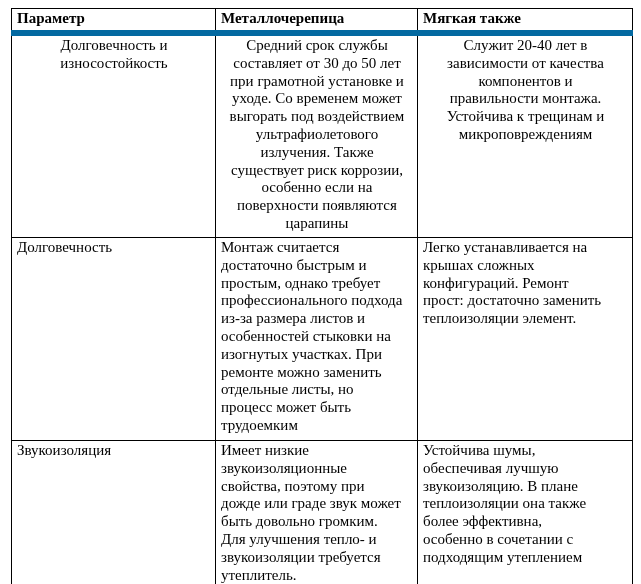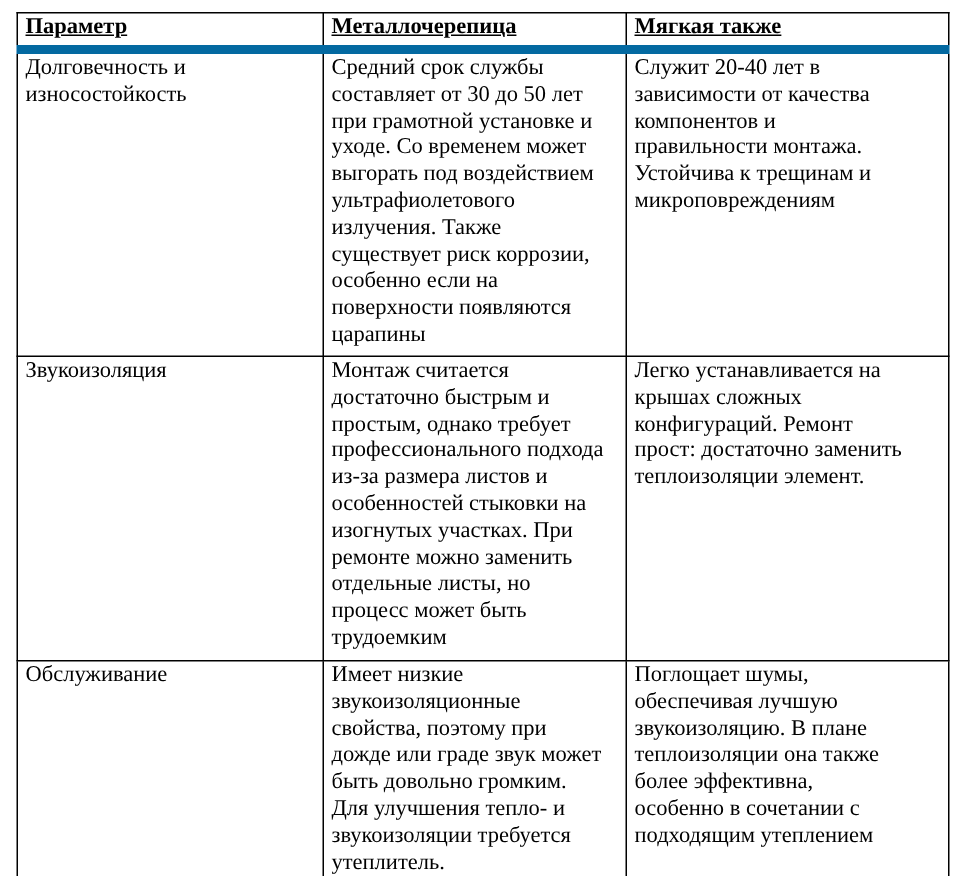--- a/index.html
+++ b/index.html
@@ -31,23 +31,22 @@
     padding: 1px 4px 0 5px;
     font-size: 15px;
     line-height: 17.8px;
     white-space: pre-line;
     overflow: hidden;
   }
   table.cmp th {
     font-weight: bold;
     height: 20px;
     border-bottom: 6px solid #0369a1;
-    text-decoration: underline;
   }
-  tr.row-durability td { height: 200px; }
+  tr.row-durability td { height: 200px; text-align: center; }
   tr.row-maintenance td { height: 201px; }
   tr.row-soundproofing td { height: 139px; }
   tr.row-partial td { height: 40px; border-bottom: none; }
   col.c-param { width: 204px; }
   col.c-metal { width: 202px; }
   col.c-soft  { width: 215px; }
 </style>
 </head>
 <body>
 
@@ -80,49 +79,49 @@
 поверхности появляются
 царапины</td>
       <td>Служит 20-40 лет в
 зависимости от качества
 компонентов и
 правильности монтажа.
 Устойчива к трещинам и
 микроповреждениям</td>
     </tr>
     <tr class="row-maintenance">
-      <td>Звукоизоляция</td>
+      <td>Долговечность</td>
       <td>Монтаж считается
 достаточно быстрым и
 простым, однако требует
 профессионального подхода
 из-за размера листов и
 особенностей стыковки на
 изогнутых участках. При
 ремонте можно заменить
 отдельные листы, но
 процесс может быть
 трудоемким</td>
       <td>Легко устанавливается на
 крышах сложных
 конфигураций. Ремонт
 прост: достаточно заменить
 теплоизоляции элемент.</td>
     </tr>
     <tr class="row-soundproofing">
-      <td>Обслуживание</td>
+      <td>Звукоизоляция</td>
       <td>Имеет низкие
 звукоизоляционные
 свойства, поэтому при
 дожде или граде звук может
 быть довольно громким.
 Для улучшения тепло- и
 звукоизоляции требуется
 утеплитель.</td>
-      <td>Поглощает шумы,
+      <td>Устойчива шумы,
 обеспечивая лучшую
 звукоизоляцию. В плане
 теплоизоляции она также
 более эффективна,
 особенно в сочетании с
 подходящим утеплением</td>
     </tr>
     <tr class="row-partial">
       <td></td>
       <td></td>

